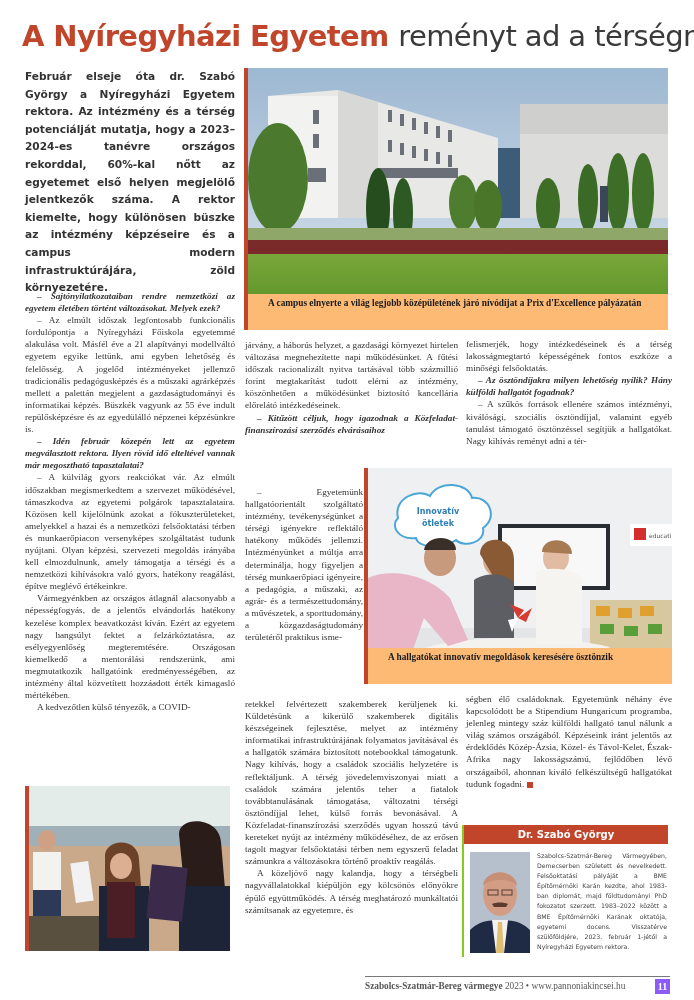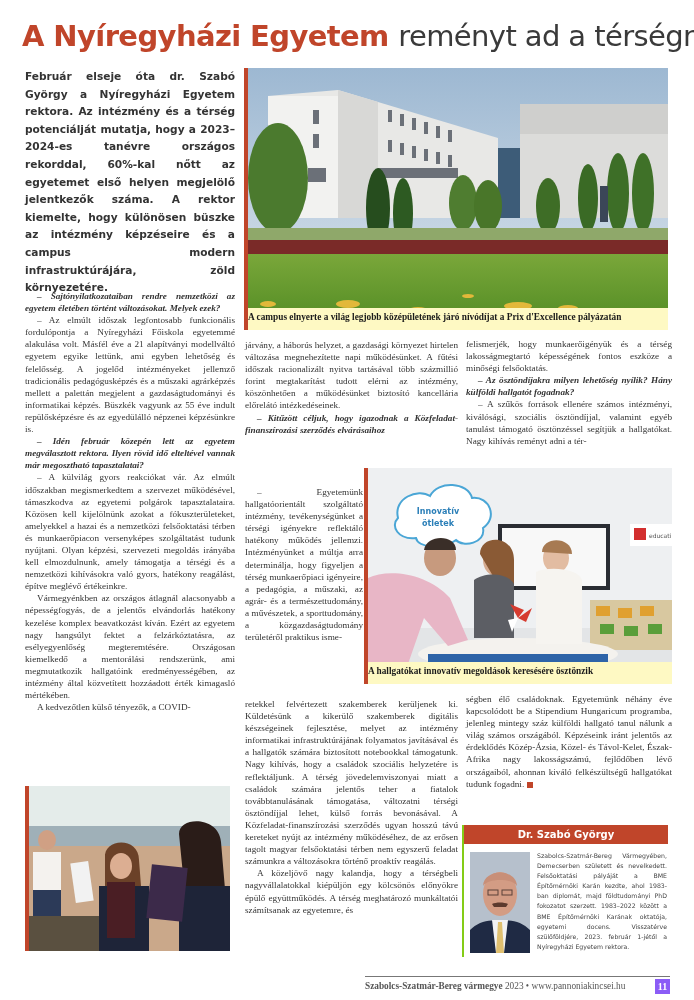--- a/index.html
+++ b/index.html
@@ -27,23 +27,23 @@
 
   .c1 { left: 25px; top: 290px; width: 210px; }
   .c2 { left: 245px; top: 339px; width: 213px; }
   .c3 { left: 466px; top: 338px; width: 206px; }
   .c2b { left: 245px; top: 486px; width: 118px; }
   .c2c { left: 245px; top: 698px; width: 213px; }
   .c3b { left: 466px; top: 693px; width: 206px; }
 
   .photo { position: absolute; border-left: 4px solid #c0452a; overflow: hidden; }
   .caption {
-    position: absolute; left: 0; right: 0; bottom: 0; height: 22px;
-    background: #fef9c3; font-weight: bold; font-size: 9.3px; line-height: 18px;
-    padding-left: 0; color: #1a1a1a; white-space: nowrap; overflow: hidden;
+    position: absolute; left: 0; right: 0; bottom: 0; height: 36px;
+    background: #fdba74; font-weight: bold; font-size: 9.3px; line-height: 18px;
+    padding-left: 20px; color: #1a1a1a; white-space: nowrap; overflow: hidden;
   }
 
   .p-campus { left: 244px; top: 68px; width: 424px; height: 262px; }
   .p-innov { left: 364px; top: 468px; width: 308px; height: 216px; }
   .p-grad { left: 25px; top: 786px; width: 205px; height: 165px; }
 
   .bio-box {
     position: absolute; left: 462px; top: 825px; width: 206px; height: 132px;
     border-left: 2px solid #84cc16;
   }
@@ -159,21 +159,21 @@
 <div class="col c2">
   <p class="noind">járvány, a háborús helyzet, a gazdasági környezet hirtelen változása megnehezítette napi működésünket. A fűtési időszak racionalizált nyitva tartásával több százmillió forint megtakarítást tudott elérni az intézmény, köszönhetően a működésünket biztosító kancellária előrelátó intézkedéseinek.</p>
   <p class="q">– Kitűzött céljuk, hogy igazodnak a Közfeladat-finanszírozási szerződés elvárásaihoz</p>
 </div>
 
 <div class="col c2b">
   <p>– Egyetemünk hallgatóorientált szolgáltató intézmény, tevékenységünket a térségi igényekre reflektáló hatékony működés jellemzi. Intézményünket a múltja arra determinálja, hogy figyeljen a térség munkaerőpiaci igényeire, a pedagógia, a műszaki, az agrár- és a természettudomány, a művészetek, a sporttudomány, a közgazdaságtudomány területéről praktikus isme-</p>
 </div>
 
 <div class="col c3">
-  <p class="noind">felismerjék, hogy munkaerőigényük és a térség lakosságmegtartó képességének fontos eszköze a minőségi felsőoktatás.</p>
+  <p class="noind">felismerjék, hogy intézkedéseinek és a térség lakosságmegtartó képességének fontos eszköze a minőségi felsőoktatás.</p>
   <p class="q">– Az ösztöndíjakra milyen lehetőség nyílik? Hány külföldi hallgatót fogadnak?</p>
   <p>– A szűkös források ellenére számos intézményi, kiválósági, szociális ösztöndíjjal, valamint egyéb tanulást támogató ösztönzéssel segítjük a hallgatókat. Nagy kihívás reményt adni a tér-</p>
 </div>
 
 <div class="photo p-innov">
   <svg width="308" height="216" viewBox="0 0 308 216">
     <rect width="308" height="216" fill="#eef0f2"></rect>
     <rect x="0" y="160" width="308" height="56" fill="#e3e5e7"></rect>
 
     <path d="M30,50 C25,30 50,20 62,28 C70,12 100,14 104,30 C122,28 130,50 115,60 C118,75 95,80 88,72 C75,82 50,80 48,70 C30,72 22,58 30,50 Z" fill="#ffffff" stroke="#4aa6d6" stroke-width="2"></path>

